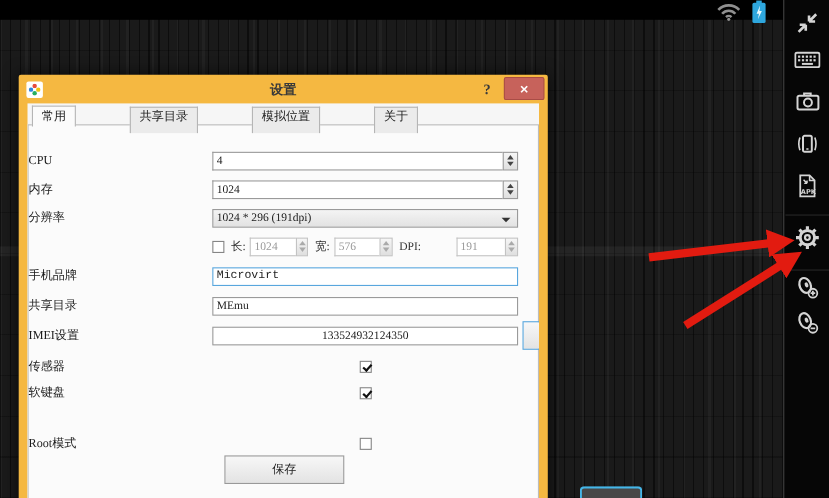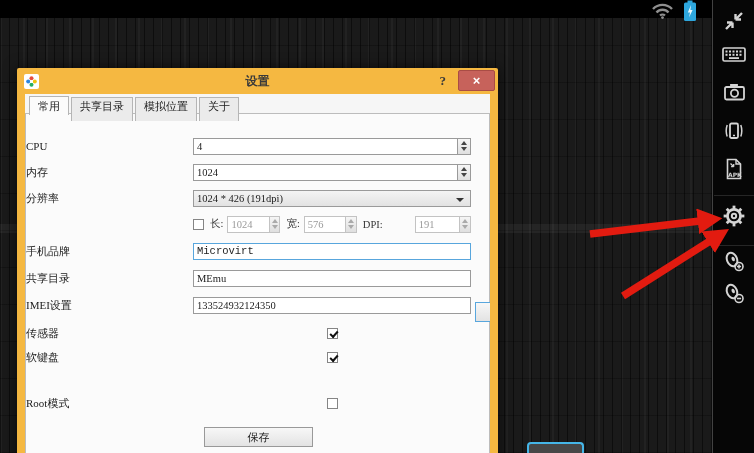--- a/index.html
+++ b/index.html
@@ -47,21 +47,21 @@
   .help-btn { position:absolute; right:48px; top:0; height:26px; line-height:25px;
     font-size:13px; font-weight:bold; color:#3a3a3a; cursor:pointer; padding:0 4px; }
   .close-btn { position:absolute; right:3px; top:2px; width:37px; height:21px;
     background:#c7625b; border:1px solid #a94c45; border-radius:2px; cursor:pointer;
     color:#fff; font-size:13px; font-weight:bold; text-align:center; line-height:19px;
     font-family:"Liberation Sans","DejaVu Sans",sans-serif; }
 
   .dlg-content { position:absolute; left:8px; right:8px; top:26px; bottom:0;
     background:#f6f6f6; overflow:hidden; }
 
-  .tabs { position:absolute; left:4px; top:3px; display:flex; z-index:2; }
+  .tabs { position:absolute; left:4px; top:3px; display:flex; z-index:2;gap:47px; }
   .tab { height:24px; line-height:17px; padding:0 8px; font-size:11px; color:#222;
     background:#ebebeb; border:1px solid #b5b5b5; border-bottom:none; margin-right:2px;
     cursor:pointer; }
   .tab.active { height:19px; line-height:18px; background:#fbfbfb; position:relative; top:-1px; }
 
   .panel { position:absolute; left:0px; right:0px; top:19px; height:362px;
     background:#fbfbfb; border:1px solid #bcbcbc; }
 
   .row { position:absolute; left:0; height:18px; display:flex; width:100%; }
   .lbl { width:178px; text-align:left; font-size:11px; color:#1c1c1c; line-height:18px; }
@@ -93,25 +93,25 @@
   .checkbox { width:11px; height:11px; border:1px solid #858585; background:#fff;
     position:relative; cursor:pointer; flex:none; }
   .checkbox.checked::after { content:""; position:absolute; left:2px; top:2px;
     width:6px; height:3px; border-left:2px solid #111; border-bottom:2px solid #111;
     transform:rotate(-48deg); }
 
   .subrow { display:flex; align-items:center; width:100%; gap:0; }
   .sublab { font-size:10.5px; color:#333; margin:0 4px 0 6px; white-space:nowrap; }
   .subspin { width:53px; flex:none; } .subspin.grow { flex:1; width:auto;padding-left:28px; }
 
-  .btn { height:20px; background:linear-gradient(#f7f7f7,#e3e3e3); border:1px solid #999;
+  .btn { height:26px; background:linear-gradient(#f7f7f7,#e3e3e3); border:1px solid #999;
     font-size:11px; color:#1c1c1c; text-align:center; line-height:16px; cursor:pointer;
-    font-family:"Liberation Serif","DejaVu Serif",serif;margin-top:13px; }
+    font-family:"Liberation Serif","DejaVu Serif",serif; }
   .gen-btn { width:54px; margin-left:4px; border-color:#58a6dd; flex:none; }
-  .imei-input { width:220px; flex:none; }
+  .imei-input { width:220px; flex:none;text-align:center; }
   .save-btn { position:absolute; left:178px; top:300px; width:109px; }
   .fld.center { justify-content:center; }
 </style>
 </head>
 <body>
 
 <div class="screen-area">
   <div class="light-band"></div>
   <div class="status-strip">
     <span class="wifi">
@@ -270,21 +270,21 @@
               <span class="dn"></span>
             </div>
           </div>
         </div>
       </div>
 
       <div class="row" style="top:75px">
         <div class="lbl">分辨率</div>
         <div class="fld">
           <div class="combo">
-            <span>1024 * 426 (191dpi)</span>
+            <span>1024 * 296 (191dpi)</span>
             <span class="caret"></span>
           </div>
         </div>
       </div>
 
       <div class="row" style="top:101px">
         <div class="lbl"></div>
         <div class="fld">
           <div class="subrow">
             <span class="checkbox"></span>

